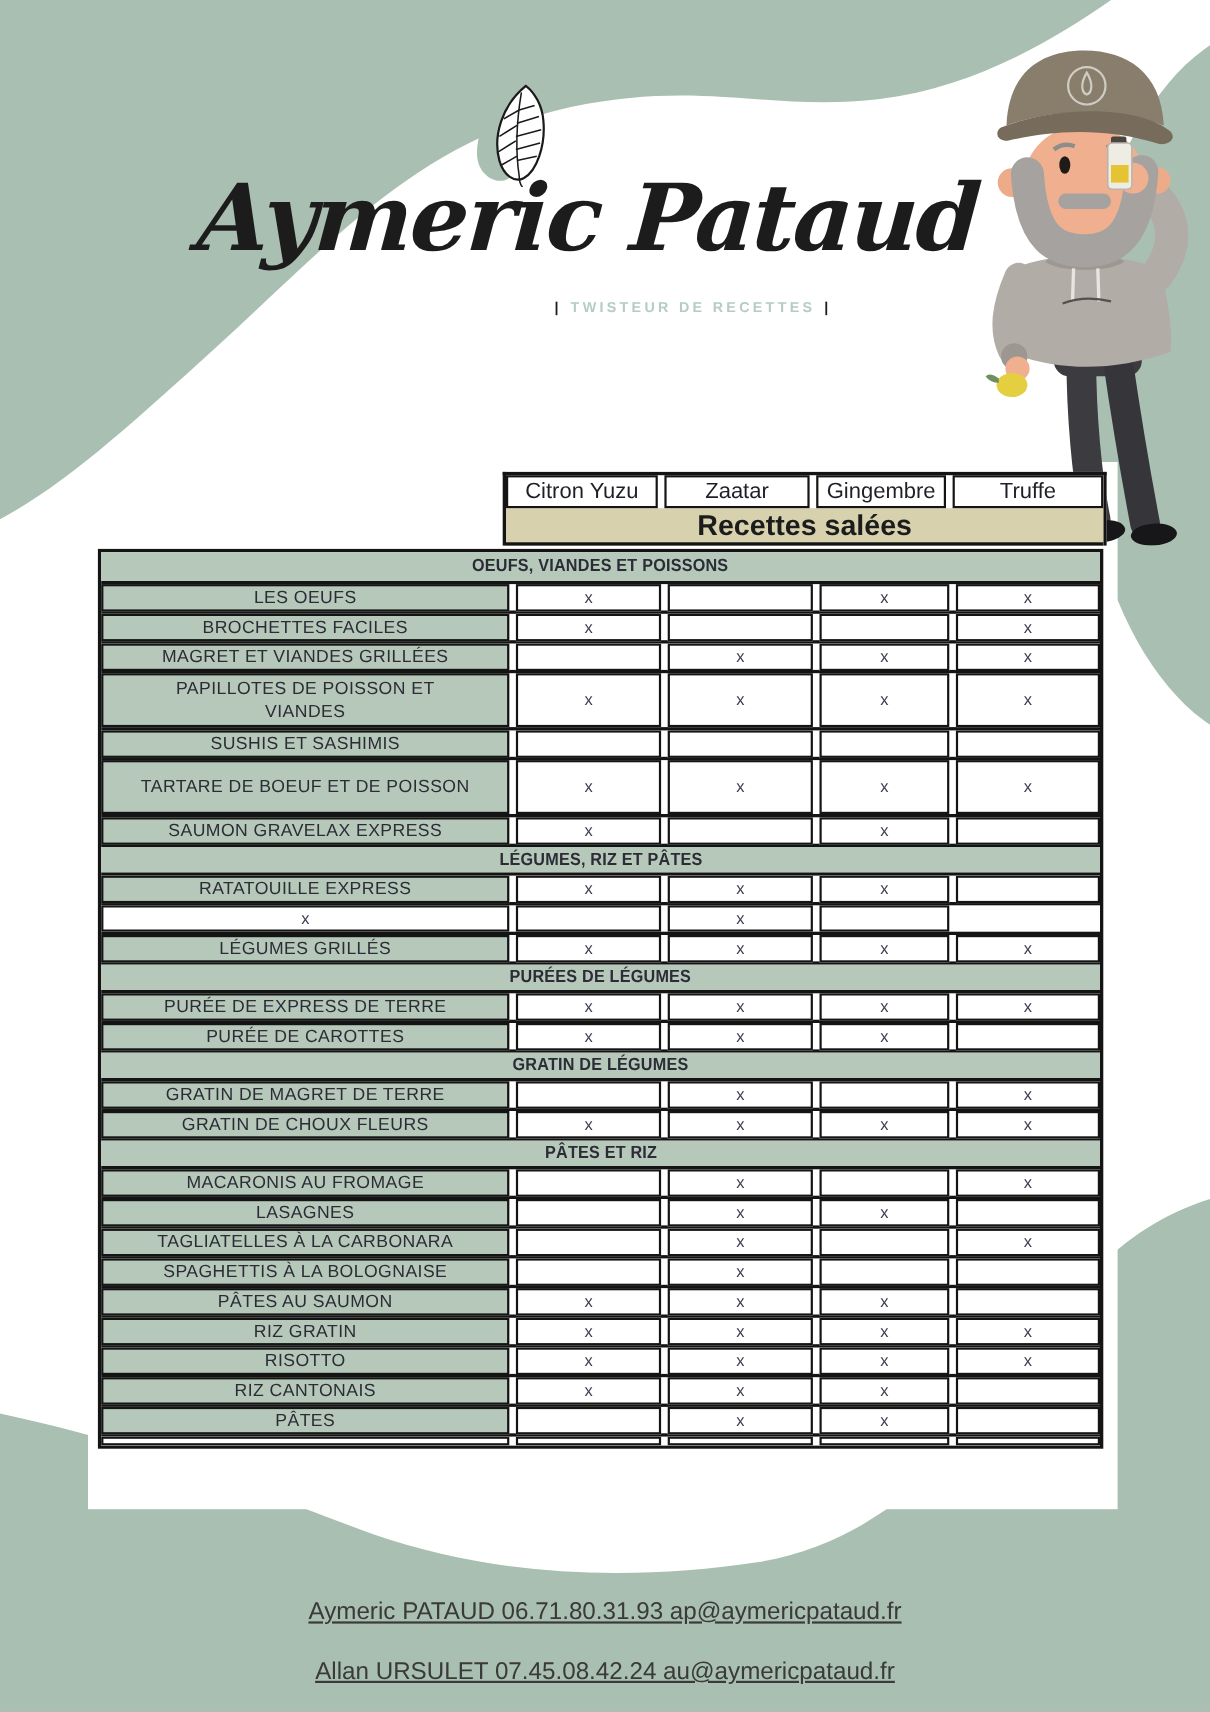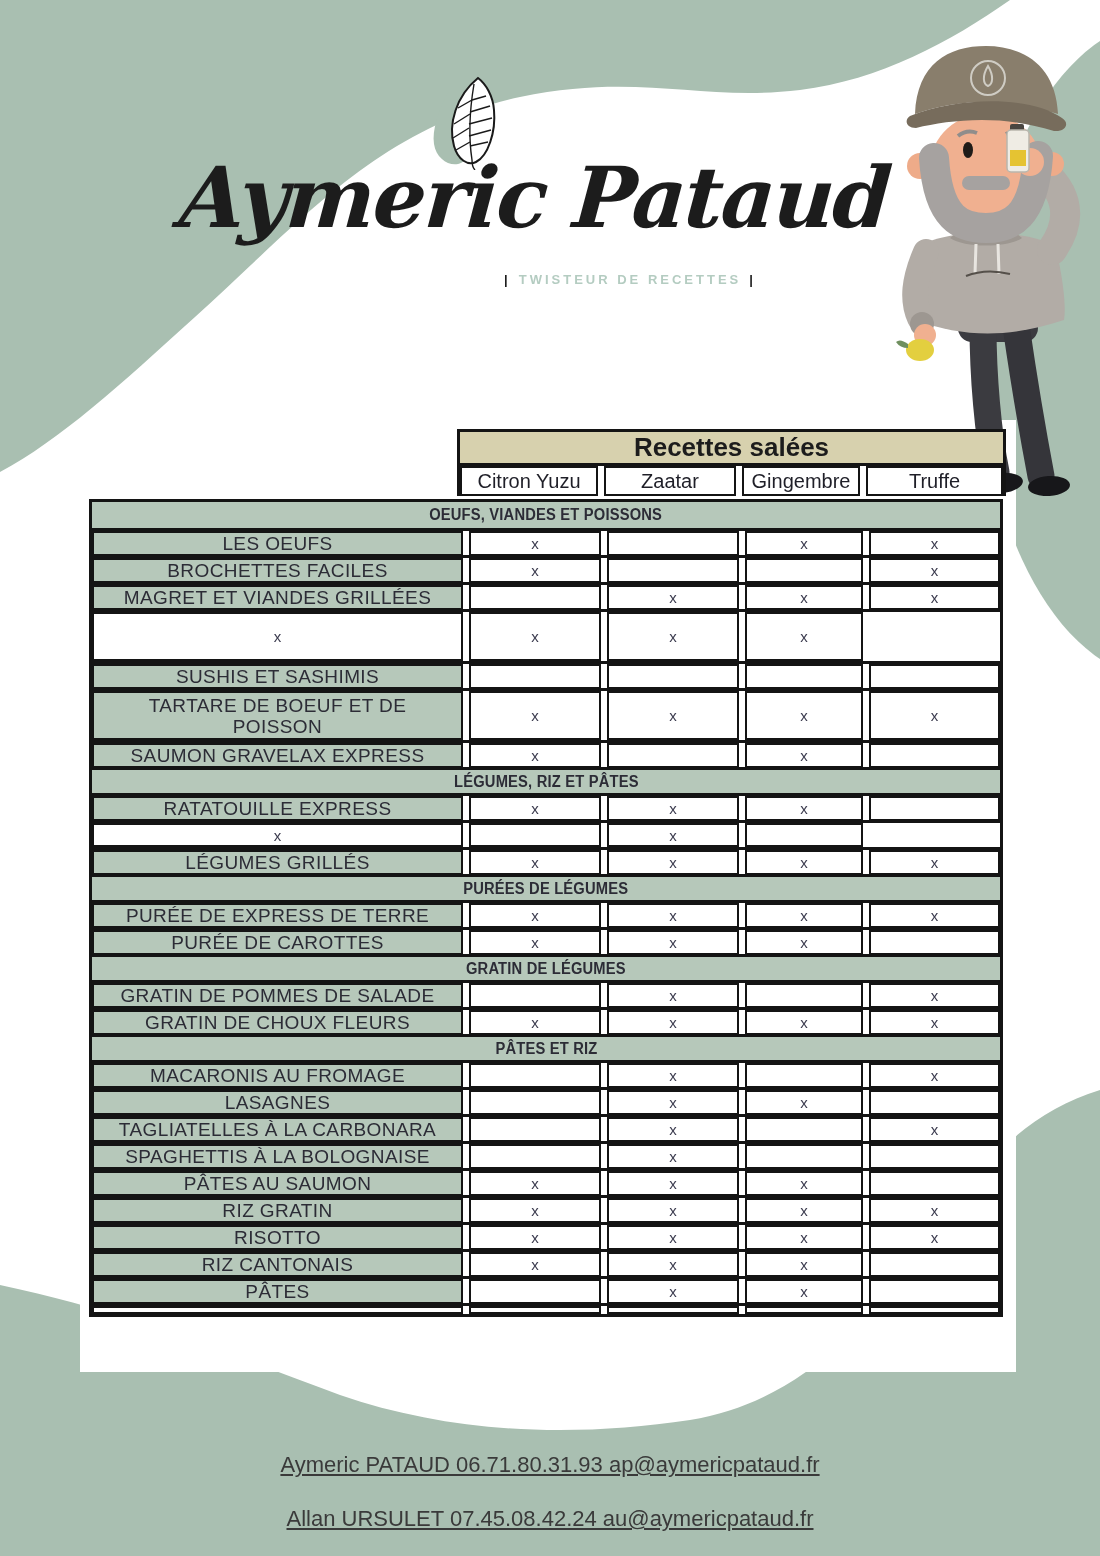--- a/index.html
+++ b/index.html
@@ -37,21 +37,21 @@
 
   
   #tbody{left:89px;top:499px;width:914px;border:3px solid var(--line);background:#fff;}
   .t-row{display:grid;grid-template-columns:371px 132px 132px 118px 131px;column-gap:6px;
     border-top:3px solid var(--line);height:27px;background:#fff;}
   .t-row:first-child{border-top:none;height:24px;}
   .t-row.tall{height:52px;}
   .t-row.section{grid-template-columns:1fr;height:26px;}
   .t-row.strip{height:11px;}
   .cell{border:2px solid var(--line);display:flex;align-items:center;justify-content:center;text-align:center;}
-  .lab{background:var(--cell-sage);font-size:19px;letter-spacing:.4px;color:var(--table-text);line-height:21px;}
+  .lab{background:var(--cell-sage);font-size:16px;letter-spacing:.4px;color:var(--table-text);line-height:21px;}
   .tall .lab-inner{max-width:300px;}
   .mark{background:#fff;font-size:15px;font-weight:500;color:var(--mark);}
   .sec-cell{grid-column:1/-1;background:var(--cell-sage);border:none;display:flex;align-items:center;justify-content:center;}
   .sec-cell span{display:inline-block;transform:scaleX(.92);font-size:16px;font-weight:bold;color:var(--table-text);letter-spacing:.2px;}
   .strip .cell{background:#fff;}
 
   
   .contact{left:0;width:1100px;text-align:center;font-size:22px;color:#3a3a3a;text-decoration:underline;}
   #contact-1{top:1452px;}
   #contact-2{top:1506px;}
@@ -131,27 +131,27 @@
     <rect x="127" y="94" width="22" height="42" rx="4" fill="#efece4" stroke="#b9b5ac" stroke-width="1.5"></rect>
     <rect x="130" y="114" width="16" height="16" fill="#e5c332"></rect>
 
     <path d="M35,78 C37,28 68,10 106,10 C144,10 176,30 178,78 C130,62 80,62 35,78 Z" fill="#897e6c"></path>
     <path d="M30,80 C80,60 152,60 182,82 C190,87 186,96 174,95 C120,78 70,84 36,92 C26,92 24,84 30,80 Z" fill="#776c5c"></path>
     <circle cx="108" cy="42" r="17" fill="none" stroke="#cfccc4" stroke-width="2"></circle>
     <path d="M108,30 C102,40 103,48 108,50 C113,48 114,40 108,30 Z" fill="none" stroke="#cfccc4" stroke-width="2"></path>
   </svg>
 
   <div id="thead" class="abs">
-    <div id="table-title">Recettes salées</div>
     <div id="col-row">
         <div class="hcell">Citron Yuzu</div>
         <div class="hcell">Zaatar</div>
         <div class="hcell">Gingembre</div>
         <div class="hcell">Truffe</div>
       </div>
+    <div id="table-title">Recettes salées</div>
   </div>
 
   <div id="tbody" class="abs">
       <div class="t-row section">
         <div class="sec-cell">
           <span>OEUFS, VIANDES ET POISSONS</span>
         </div>
       </div>
       <div class="t-row">
         <div class="cell lab">
@@ -174,20 +174,23 @@
       <div class="t-row">
         <div class="cell lab">
           <div class="lab-inner">MAGRET ET VIANDES GRILLÉES</div>
         </div>
         <div class="cell mark"></div>
         <div class="cell mark">x</div>
         <div class="cell mark">x</div>
         <div class="cell mark">x</div>
       </div>
       <div class="t-row tall">
+        <div class="cell lab">
+          <div class="lab-inner">PAPILLOTES DE POISSON ET VIANDES</div>
+        </div>
         <div class="cell mark">x</div>
         <div class="cell mark">x</div>
         <div class="cell mark">x</div>
         <div class="cell mark">x</div>
       </div>
       <div class="t-row">
         <div class="cell lab">
           <div class="lab-inner">SUSHIS ET SASHIMIS</div>
         </div>
         <div class="cell mark"></div>
@@ -265,21 +268,21 @@
         <div class="cell mark">x</div>
         <div class="cell mark"></div>
       </div>
       <div class="t-row section">
         <div class="sec-cell">
           <span>GRATIN DE LÉGUMES</span>
         </div>
       </div>
       <div class="t-row">
         <div class="cell lab">
-          <div class="lab-inner">GRATIN DE POMMES DE SALADE</div>
+          <div class="lab-inner">GRATIN DE MAGRET DE TERRE</div>
         </div>
         <div class="cell mark"></div>
         <div class="cell mark">x</div>
         <div class="cell mark"></div>
         <div class="cell mark">x</div>
       </div>
       <div class="t-row">
         <div class="cell lab">
           <div class="lab-inner">GRATIN DE CHOUX FLEURS</div>
         </div>

